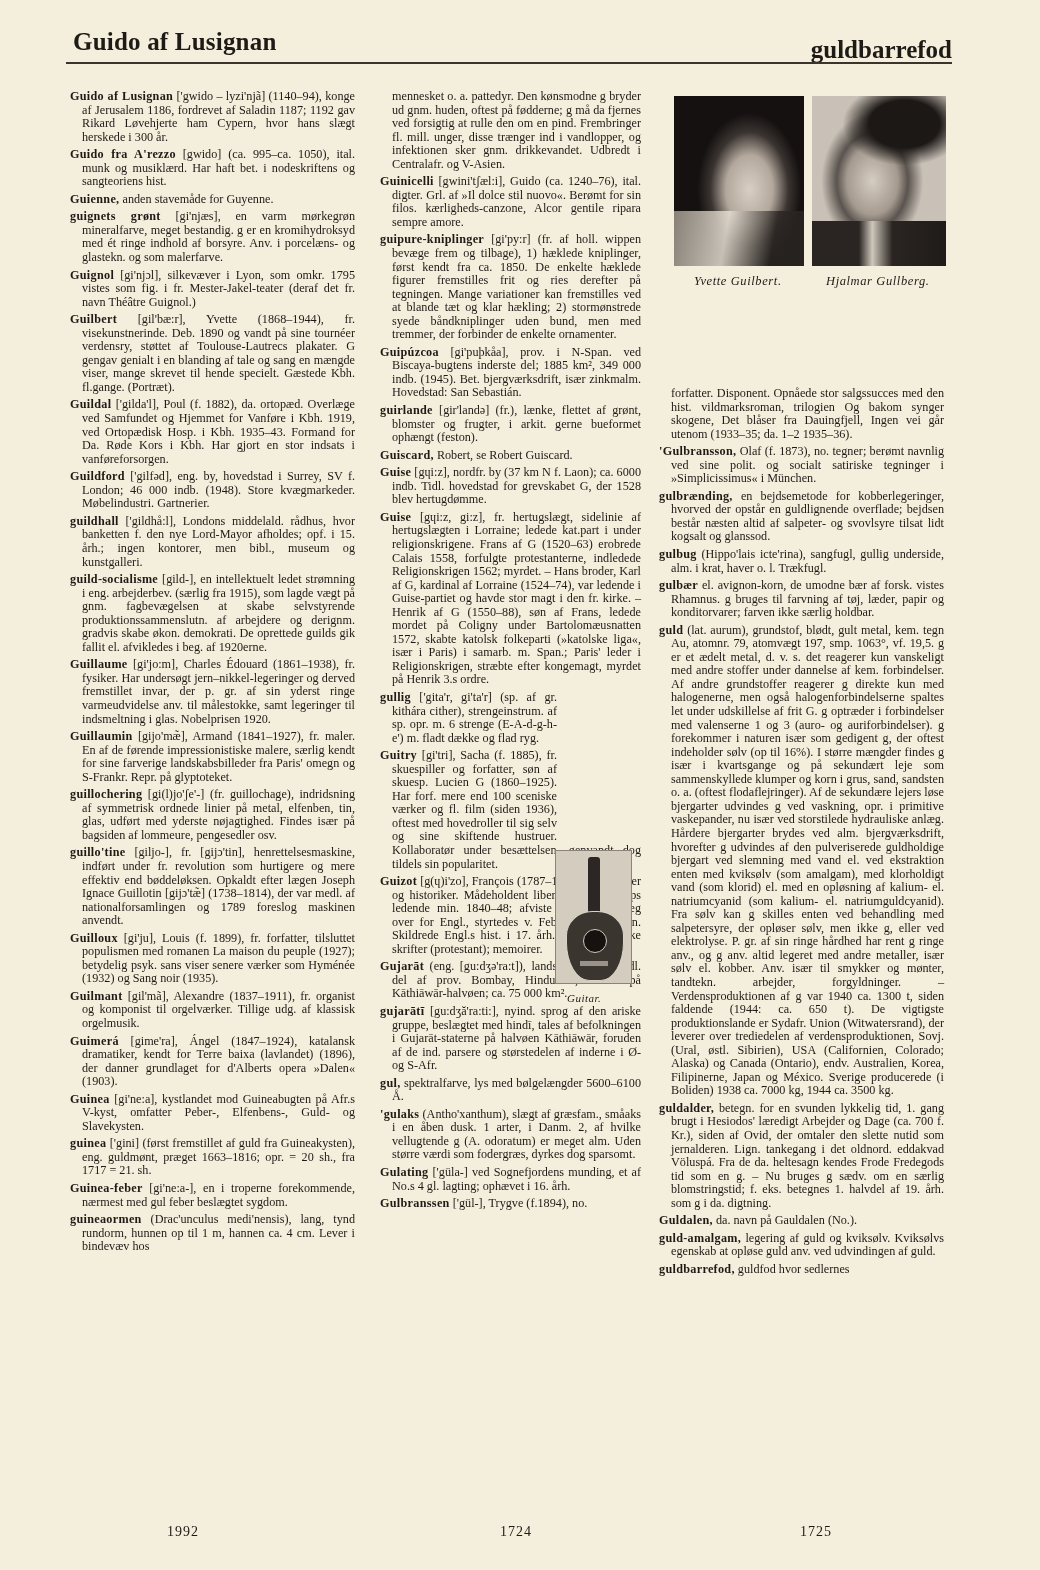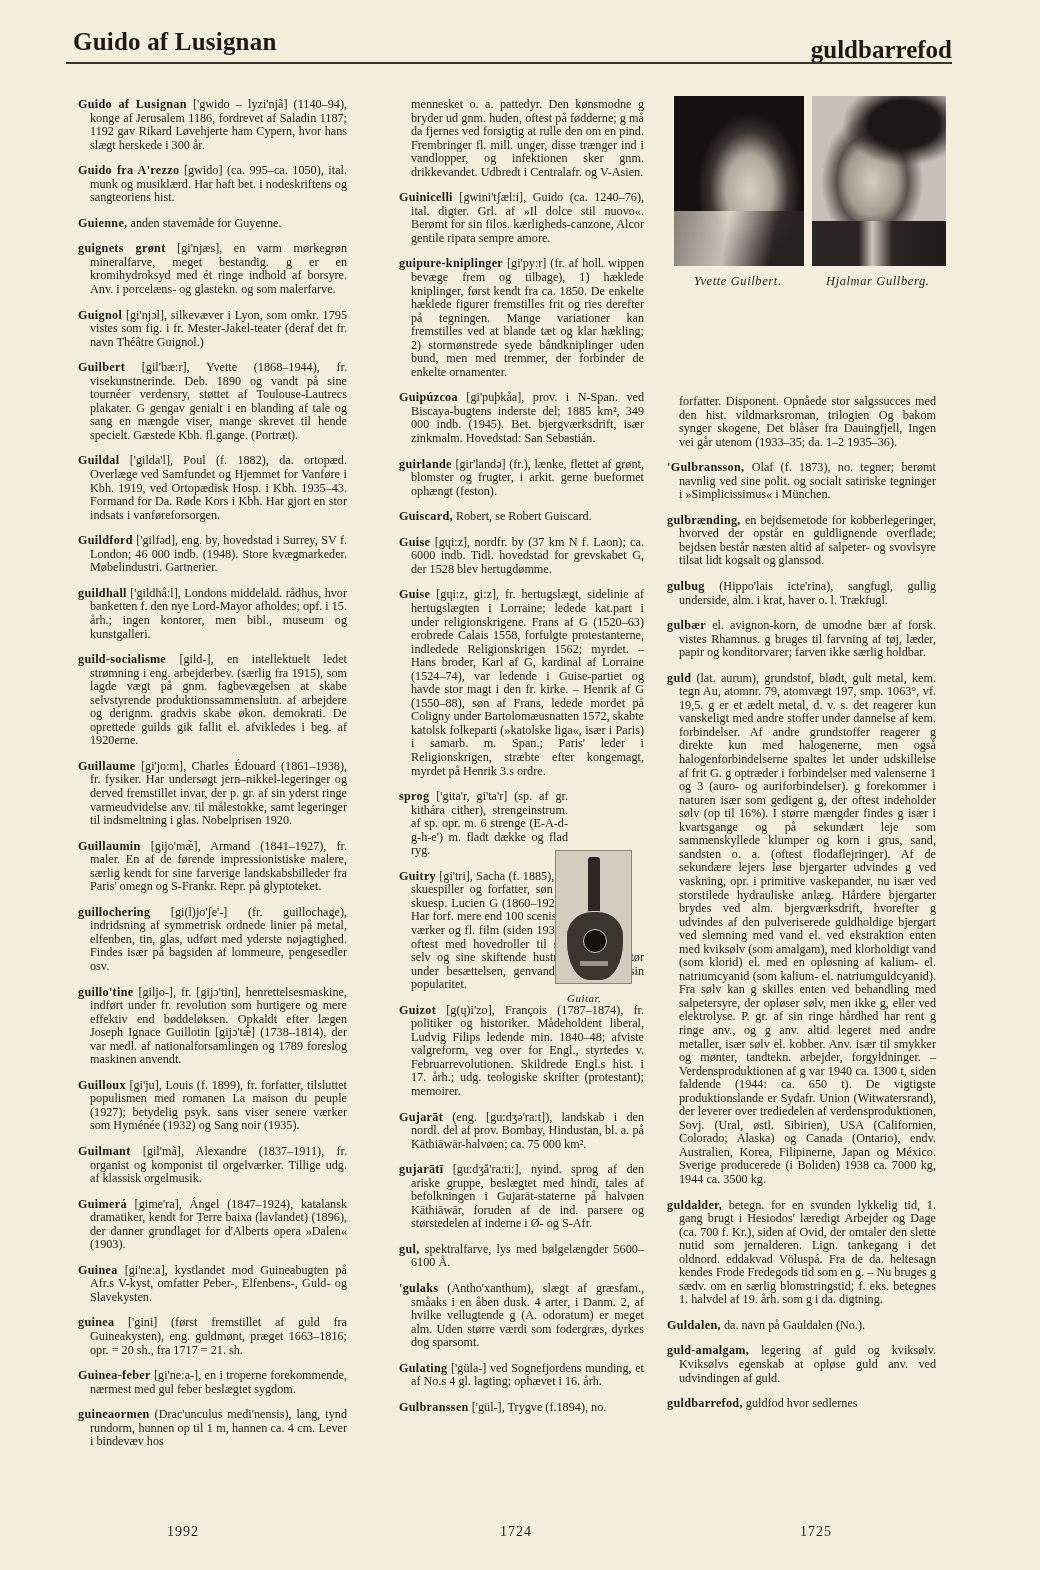--- a/index.html
+++ b/index.html
@@ -10,23 +10,23 @@
     color: #1e1a16;
     position: relative;
   }
   .page { position: absolute; left: 0; top: 0; width: 1040px; height: 1222px; }
   .header { position: absolute; left: 73px; right: 88px; top: 24px; height: 40px; }
   .header .left { position: absolute; left: 0; top: 4px; font-size: 25px; font-weight: bold; letter-spacing: 0.2px; }
   .header .right { position: absolute; right: 0; top: 12px; font-size: 25px; font-weight: bold; }
   .rule { position: absolute; left: 66px; right: 88px; top: 62px; height: 1.5px; background: #3a342c; }
   .col { position: absolute; top: 86px; font-size: 12.2px; line-height: 13.55px; text-align: justify; hyphens: manual; }
   .col1 { left: 66px; width: 293px; }
-  .col2 { left: 387px; width: 269px; }
+  .col2 { left: 376px; width: 269px; }
   .col3 { left: 655px; width: 293px; top: 383px; }
-  .entry { margin: 12px; padding-left: 12px; text-indent: -12px; }
+  .entry { margin: 4px; padding-left: 12px; text-indent: -12px; }
   .hw { font-weight: bold; letter-spacing: 0.3px; }
   .photos { position: absolute; left: 674px; top: 96px; width: 272px; height: 170px; }
   .photo { position: absolute; top: 0; height: 170px; width: 130px; background: #2a2623; overflow: hidden; }
   .photo.p1 { left: 0; background: radial-gradient(ellipse 40% 45% at 58% 55%, #d8cfc4 0%, #b3a89c 45%, #3a3431 75%, #141110 100%); }
   .photo.p2 { left: 138px; width: 134px; background: radial-gradient(ellipse 38% 40% at 45% 50%, #d6cdc2 0%, #a49a8f 50%, #5a534e 70%, #c9c1b7 100%); }
   .photo.p2::after { content:""; position:absolute; left:30px; top:0; width:104px; height:70px; background: radial-gradient(ellipse at 60% 40%, #1c1816 40%, transparent 70%); }
   .photo.p2::before { content:""; position:absolute; left:0; bottom:0; width:134px; height:45px; background: linear-gradient(90deg, #2a2522 0%, #2a2522 35%, #cfc7bc 45%, #2a2522 60%, #1f1b18 100%); }
   .photo.p1::after { content:""; position:absolute; left:0; bottom:0; width:130px; height:55px; background: linear-gradient(100deg, #9c948a 0%, #e6ded2 40%, #2a2522 75%); opacity:.85; }
   .cap { position: absolute; top: 178px; font-style: italic; font-size: 12.5px; letter-spacing: 0.6px; }
   .cap1 { left: 20px; }
@@ -77,27 +77,27 @@
   <div class="col col2">
       <p class="entry" style="text-indent: 0px; padding-left: 12px;"><span>mennesket o. a. pattedyr. Den kønsmodne g bryder ud gnm. huden, oftest på fødderne; g må da fjernes ved forsigtig at rulle den om en pind. Frembringer fl. mill. unger, disse trænger ind i vandlopper, og infektionen sker gnm. drikkevandet. Udbredt i Centralafr. og V-Asien.</span></p>
       <p class="entry"><span class="hw">Guinicelli</span><span> [gwini'tʃæl:i], Guido (ca. 1240–76), ital. digter. Grl. af »Il dolce stil nuovo«. Berømt for sin filos. kærligheds-canzone, Alcor gentile ripara sempre amore.</span></p>
       <p class="entry"><span class="hw">guipure-kniplinger</span><span> [gi'py:r] (fr. af holl. wippen bevæge frem og tilbage), 1) hæklede kniplinger, først kendt fra ca. 1850. De enkelte hæklede figurer fremstilles frit og ries derefter på tegningen. Mange variationer kan fremstilles ved at blande tæt og klar hækling; 2) stormønstrede syede båndkniplinger uden bund, men med tremmer, der forbinder de enkelte ornamenter.</span></p>
       <p class="entry"><span class="hw">Guipúzcoa</span><span> [gi'puþkåa], prov. i N-Span. ved Biscaya-bugtens inderste del; 1885 km², 349 000 indb. (1945). Bet. bjergværksdrift, især zinkmalm. Hovedstad: San Sebastián.</span></p>
       <p class="entry"><span class="hw">guirlande</span><span> [gir'landə] (fr.), lænke, flettet af grønt, blomster og frugter, i arkit. gerne bueformet ophængt (feston).</span></p>
       <p class="entry"><span class="hw">Guiscard,</span><span> Robert, se Robert Guiscard.</span></p>
       <p class="entry"><span class="hw">Guise</span><span> [gɥi:z], nordfr. by (37 km N f. Laon); ca. 6000 indb. Tidl. hovedstad for grevskabet G, der 1528 blev hertugdømme.</span></p>
       <p class="entry"><span class="hw">Guise</span><span> [gɥi:z, gi:z], fr. hertugslægt, sidelinie af hertugslægten i Lorraine; ledede kat.part i under religionskrigene. Frans af G (1520–63) erobrede Calais 1558, forfulgte protestanterne, indledede Religionskrigen 1562; myrdet. – Hans broder, Karl af G, kardinal af Lorraine (1524–74), var ledende i Guise-partiet og havde stor magt i den fr. kirke. – Henrik af G (1550–88), søn af Frans, ledede mordet på Coligny under Bartolomæusnatten 1572, skabte katolsk folkeparti (»katolske liga«, især i Paris) i samarb. m. Span.; Paris' leder i Religionskrigen, stræbte efter kongemagt, myrdet på Henrik 3.s ordre.</span></p>
       <div class="wrapnote"></div>
-      <p class="entry"><span class="hw">sprog</span><span> ['gita'r, gi'ta'r] (sp. af gr. kithára cither), strengeinstrum. af sp. opr. m. 6 strenge (E-A-d-g-h-e') m. fladt dække og flad ryg.</span></p>
+      <p class="entry"><span class="hw">gullig</span><span> ['gita'r, gi'ta'r] (sp. af gr. kithára cither), strengeinstrum. af sp. opr. m. 6 strenge (E-A-d-g-h-e') m. fladt dække og flad ryg.</span></p>
       <p class="entry"><span class="hw">Guitry</span><span> [gi'tri], Sacha (f. 1885), fr. skuespiller og forfatter, søn af skuesp. Lucien G (1860–1925). Har forf. mere end 100 sceniske værker og fl. film (siden 1936), oftest med hovedroller til sig selv og sine skiftende hustruer. Kollaboratør under besættelsen, genvandt dog tildels sin popularitet.</span></p>
       <p class="entry"><span class="hw">Guizot</span><span> [g(ɥ)i'zo], François (1787–1874), fr. politiker og historiker. Mådeholdent liberal, Ludvig Filips ledende min. 1840–48; afviste valgreform, veg over for Engl., styrtedes v. Februarrevolutionen. Skildrede Engl.s hist. i 17. årh.; udg. teologiske skrifter (protestant); memoirer.</span></p>
       <p class="entry"><span class="hw">Gujarāt</span><span> (eng. [gu:dʒə'ra:t]), landskab i den nordl. del af prov. Bombay, Hindustan, bl. a. på Kāthiāwār-halvøen; ca. 75 000 km².</span></p>
       <p class="entry"><span class="hw">gujarātī</span><span> [gu:dʒă'ra:ti:], nyind. sprog af den ariske gruppe, beslægtet med hindī, tales af befolkningen i Gujarāt-staterne på halvøen Kāthiāwār, foruden af de ind. parsere og størstedelen af inderne i Ø- og S-Afr.</span></p>
       <p class="entry"><span class="hw">gul,</span><span> spektralfarve, lys med bølgelængder 5600–6100 Å.</span></p>
-      <p class="entry"><span class="hw">'gulaks</span><span> (Antho'xanthum), slægt af græsfam., småaks i en åben dusk. 4 arter, i Danm. 2, af hvilke vellugtende g (A. odoratum) er meget alm. Uden større værdi som fodergræs, dyrkes dog sparsomt.</span></p>
+      <p class="entry"><span class="hw">'gulaks</span><span> (Antho'xanthum), slægt af græsfam., småaks i en åben dusk. 1 arter, i Danm. 2, af hvilke vellugtende g (A. odoratum) er meget alm. Uden større værdi som fodergræs, dyrkes dog sparsomt.</span></p>
       <p class="entry"><span class="hw">Gulating</span><span> ['güla-] ved Sognefjordens munding, et af No.s 4 gl. lagting; ophævet i 16. årh.</span></p>
       <p class="entry"><span class="hw">Gulbranssen</span><span> ['gül-], Trygve (f.1894), no.</span></p>
     </div>
 
   <div class="photos">
     <div class="photo p1"></div>
     <div class="photo p2"></div>
     <div class="cap cap1">Yvette Guilbert.</div>
     <div class="cap cap2">Hjalmar Gullberg.</div>
   </div>

